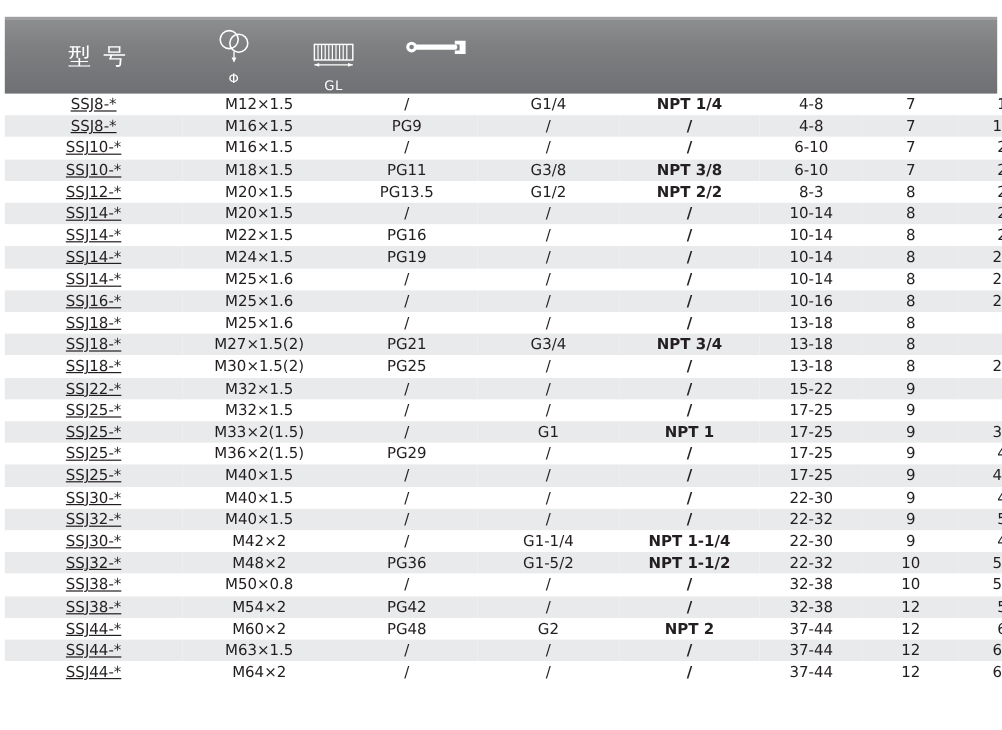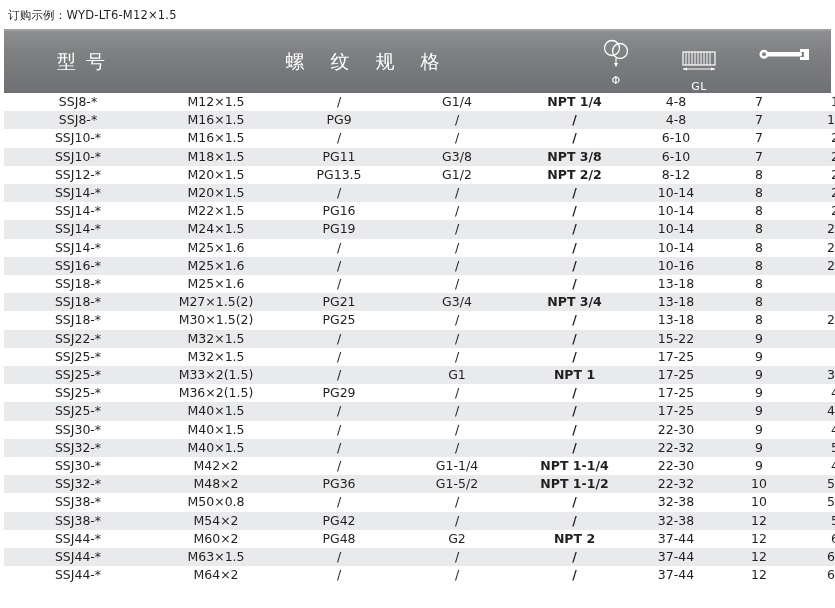--- a/index.html
+++ b/index.html
@@ -110,43 +110,41 @@
     text-align: center;
     color: #231f20;
     white-space: nowrap;
   }
   tr.alt td {
     background: #e9eaec;
   }
   tr.plain td {
     background: #ffffff;
   }
-  td.c-model { width: 148px; text-align: left; padding-left: 42px; box-sizing: border-box; }
+  td.c-model { width: 148px; text-align: left; padding-left: 42px; box-sizing: border-box; text-decoration: underline; }
   td.c-m     { width: 128px; margin-top: 16px; }
   td.c-pg    { width: 118px; }
   td.c-g     { width: 118px; }
   td.c-npt   { width: 117px; font-weight: bold; }
   td.c-phi   { width: 86px; }
   td.c-gl    { width: 80px; }
   td.c-last  { width: 92px; }
 </style>
 </head>
 <body>
 
 <div class="page">
 
   <div class="top-note">
-    <div class="left">订购示例：WYD-LT6-M12×1.5</div>
   </div>
 
   <div class="rule"></div>
 
   <div class="header-band">
     <div class="h-model">型 号</div>
-    <div class="h-thread">螺 纹 规 格</div>
 
     <div class="h-icon-col">
       <div class="icon-wrap">
         <svg width="40" height="30" viewBox="0 0 40 30">
           <ellipse cx="16" cy="9" rx="7.5" ry="7.5" fill="none" stroke="#ffffff" stroke-width="1.3"></ellipse>
           <ellipse cx="24" cy="12" rx="7.5" ry="7.5" fill="none" stroke="#ffffff" stroke-width="1.3"></ellipse>
           <line x1="20" y1="19" x2="20" y2="27" stroke="#ffffff" stroke-width="1.1"></line>
           <polygon points="20,28 18,24 22,24" fill="#ffffff"></polygon>
         </svg>
       </div>
@@ -227,21 +225,21 @@
           <td class="c-phi">6-10</td>
           <td class="c-gl">7</td>
           <td class="c-last">20.0</td>
         </tr>
         <tr class="plain">
           <td class="c-model">SSJ12-*</td>
           <td class="c-m">M20×1.5</td>
           <td class="c-pg">PG13.5</td>
           <td class="c-g">G1/2</td>
           <td class="c-npt">NPT 2/2</td>
-          <td class="c-phi">8-12</td>
+          <td class="c-phi">8-3</td>
           <td class="c-gl">8</td>
           <td class="c-last">22.0</td>
         </tr>
         <tr class="alt">
           <td class="c-model">SSJ14-*</td>
           <td class="c-m">M20×1.5</td>
           <td class="c-pg">/</td>
           <td class="c-g">/</td>
           <td class="c-npt">/</td>
           <td class="c-phi">10-14</td>

